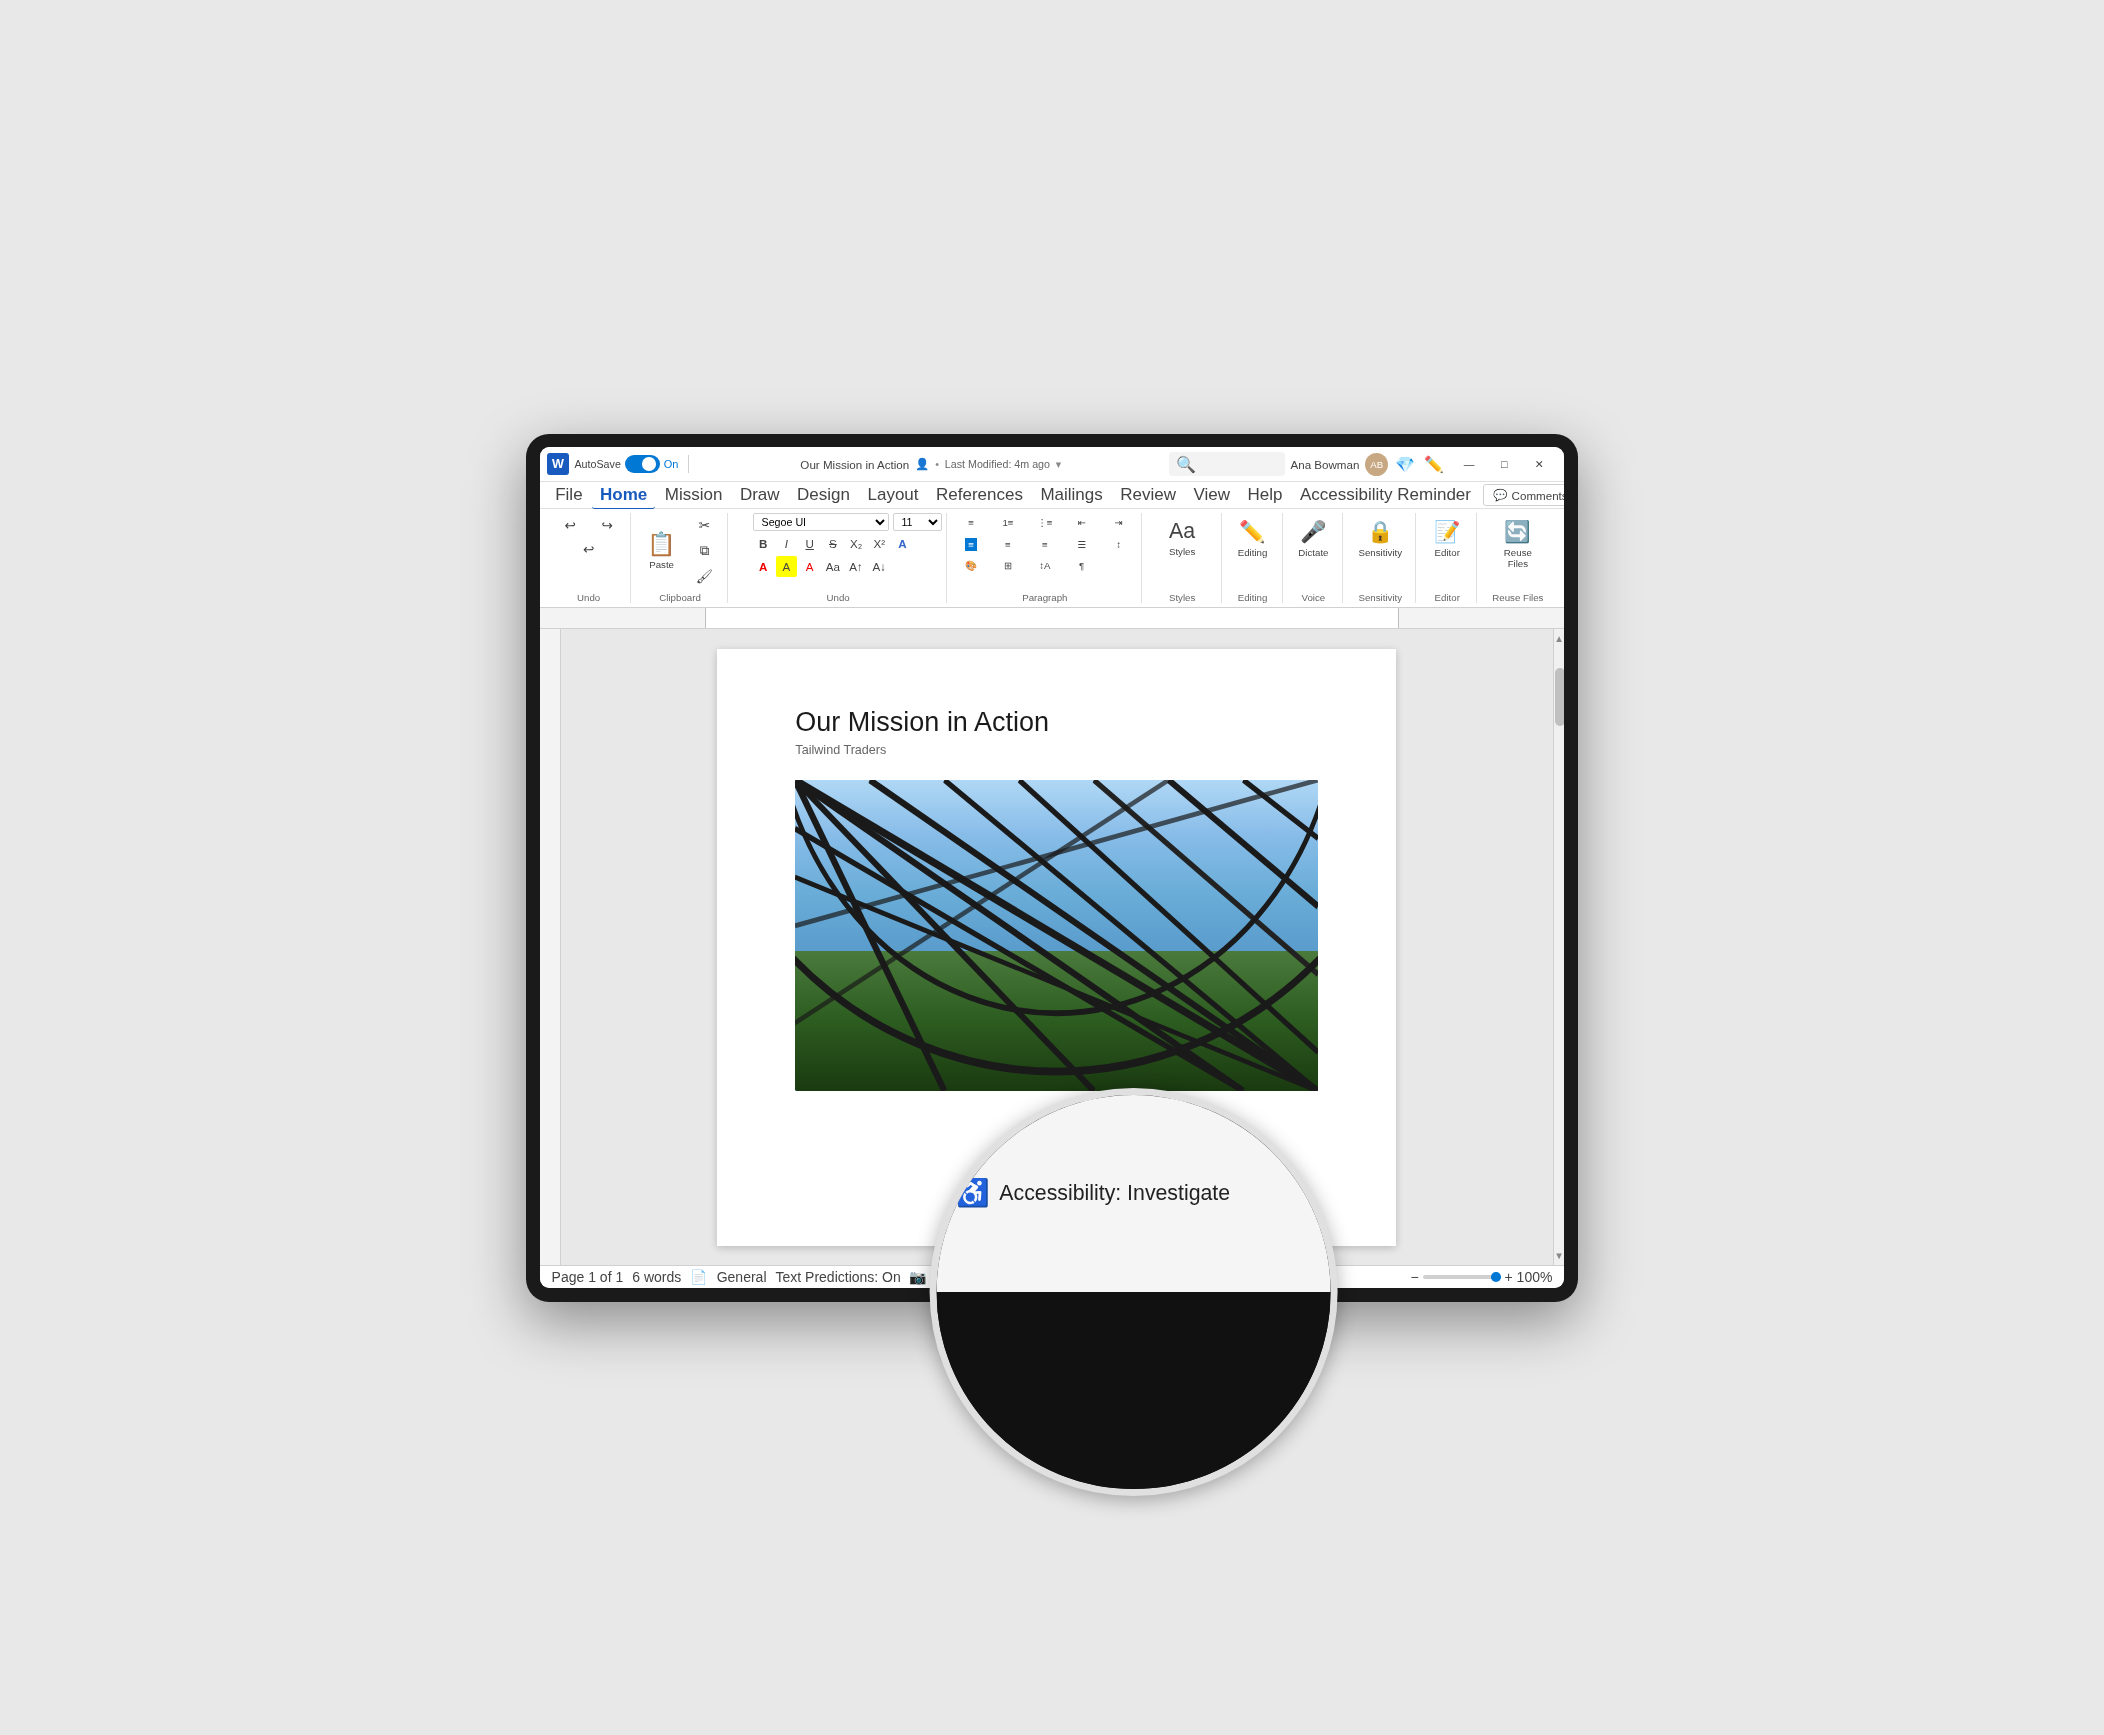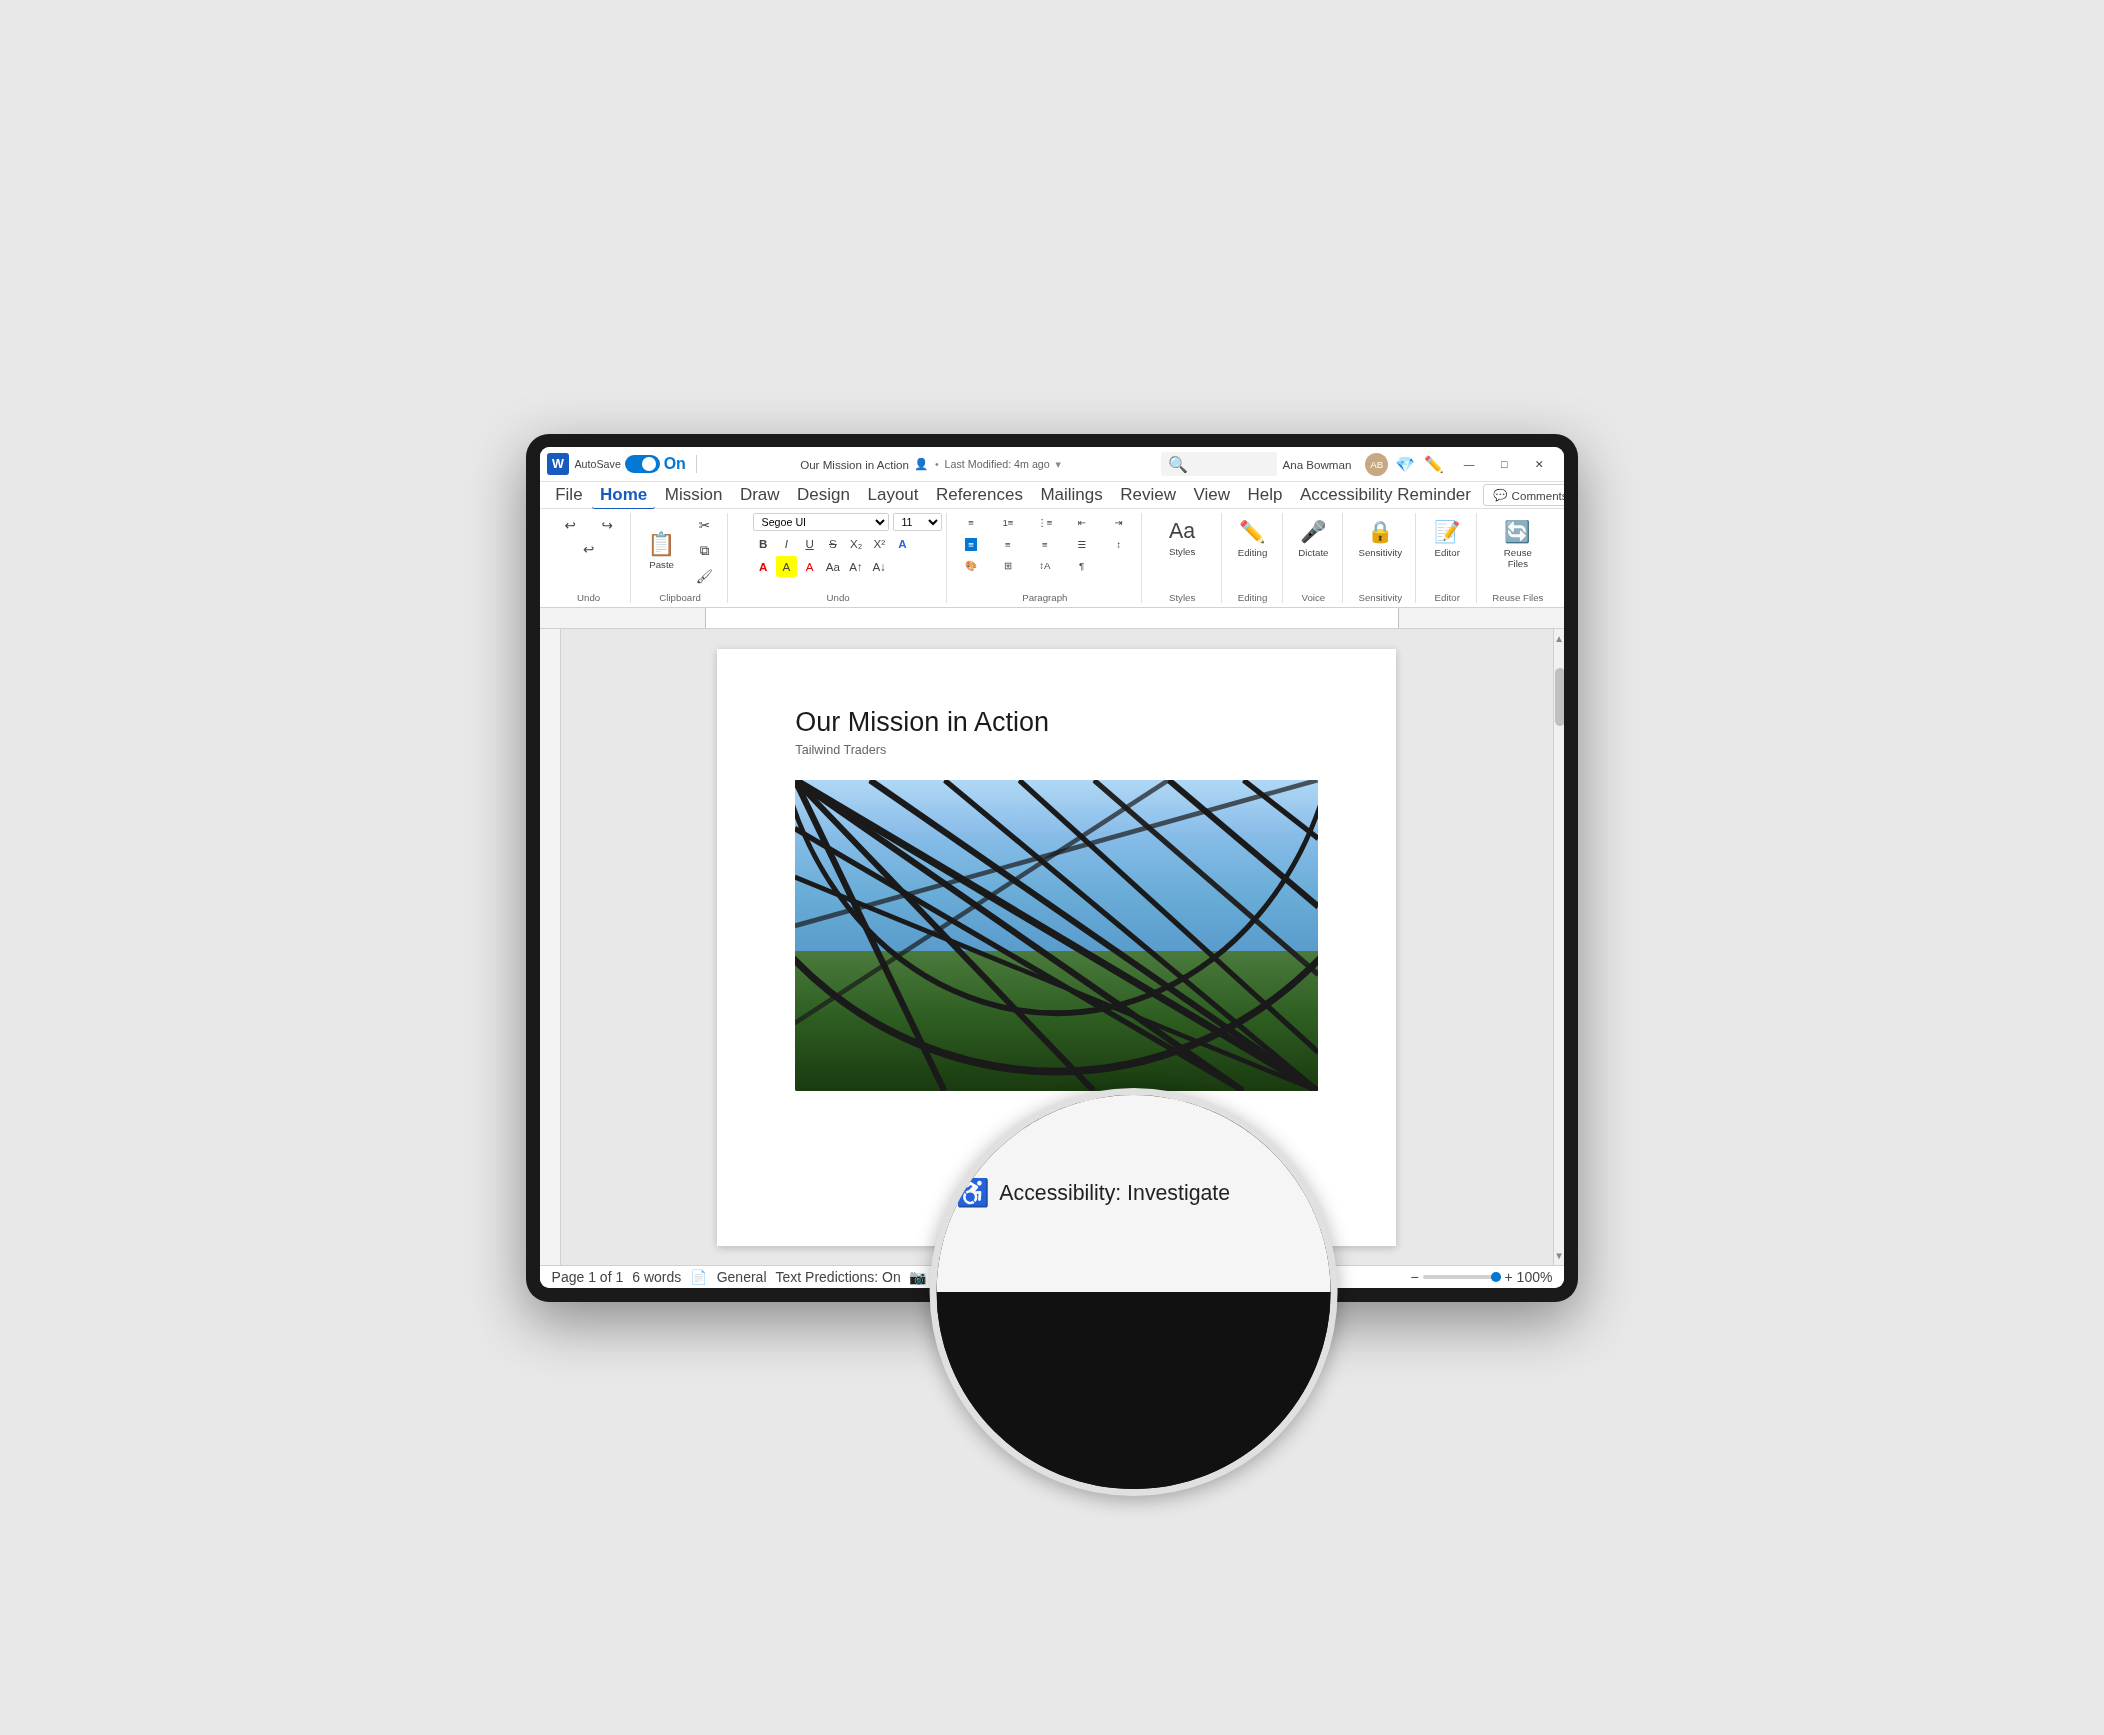--- a/index.html
+++ b/index.html
@@ -79,22 +79,22 @@
     .toggle-knob {
       width: 13.6px;
       height: 13.6px;
       background: white;
       border-radius: 50%;
       margin-left: 15.5px;
     }
 
     .toggle-label {
       color: #0078d4;
-      font-size: 16px;
-      font-weight: 700;
+      font-size: 11px;
+      font-weight: 400;
     }
 
     .title-center {
       flex: 1;
       display: flex;
       align-items: center;
       justify-content: center;
       gap: 5.8px;
       font-size: 11.6px;
       color: #444;
@@ -121,21 +121,20 @@
     .avatar {
       width: 23px;
       height: 23px;
       border-radius: 50%;
       background: #c8a882;
       display: flex;
       align-items: center;
       justify-content: center;
       font-size: 9.7px;
       color: #fff;
-      margin-left: 8px;
     }
 
     .window-controls {
       display: flex;
       gap: 0;
     }
 
     .win-btn {
       width: 35px;
       height: 29px;

